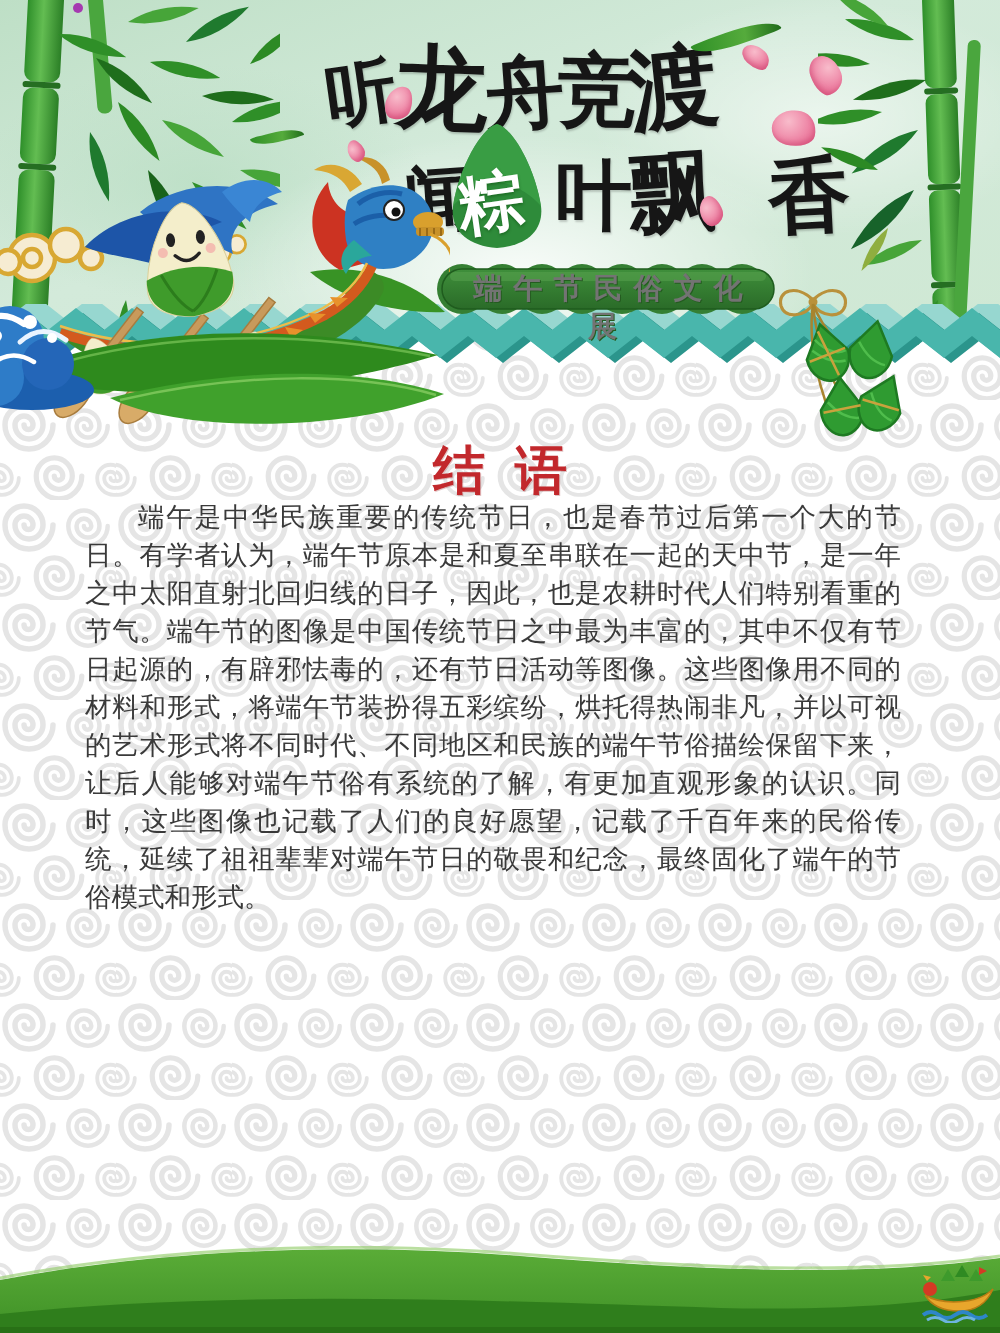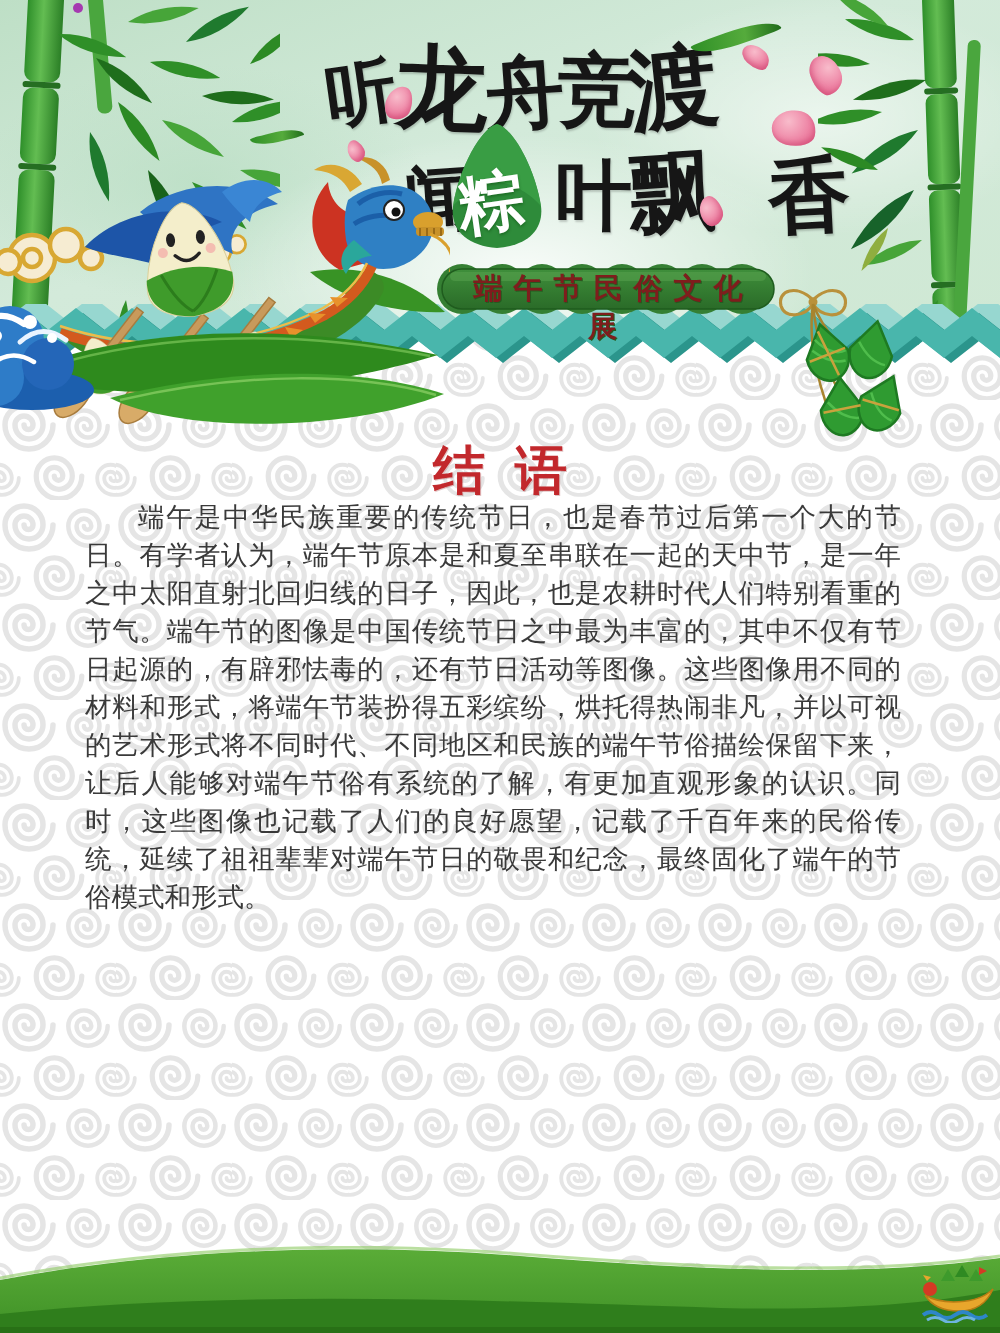--- a/index.html
+++ b/index.html
@@ -22,21 +22,21 @@
   
   .title-char{z-index:4;color:#161616;font-family:"DejaVu Serif","Liberation Serif",serif;
     font-weight:bold;line-height:1;text-shadow:1px 2px 2px rgba(0,0,0,.18);}
   #zongzi-badge{z-index:4;}
   #zongzi-char{z-index:5;color:#fff;font-family:"DejaVu Serif","Liberation Serif",serif;font-weight:bold;
     text-shadow:0 2px 3px rgba(0,60,0,.4);}
 
   
   #banner-svg{left:432px;top:258px;z-index:4;}
   #banner-label{left:450px;top:269px;width:316px;height:38px;z-index:5;
-    color:#7f1d1d;font-size:29px;font-weight:bold;letter-spacing:11px;text-indent:11px;
+    color:#737373;font-size:29px;font-weight:bold;letter-spacing:11px;text-indent:11px;
     text-align:center;line-height:38px;font-family:"DejaVu Serif","Liberation Serif",serif;
     text-shadow:1px 1px 0 #245c20;}
 
   
   #zigzag{left:0;top:304px;z-index:3;}
 
   
   #bamboo-left{left:0;top:0;z-index:2;}
   #bamboo-right{left:818px;top:0;z-index:2;}
   #dragon-boat{left:-10px;top:150px;z-index:5;}

